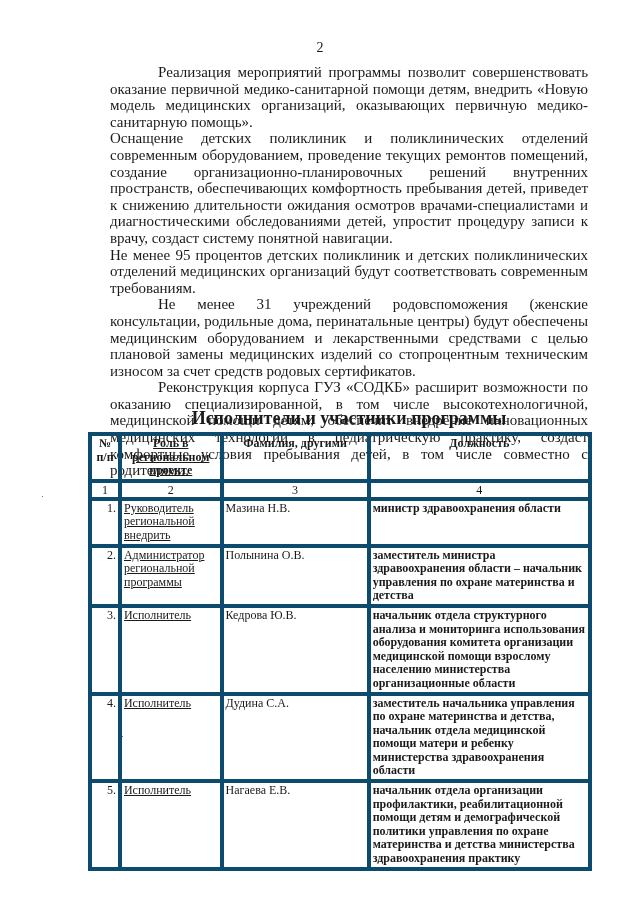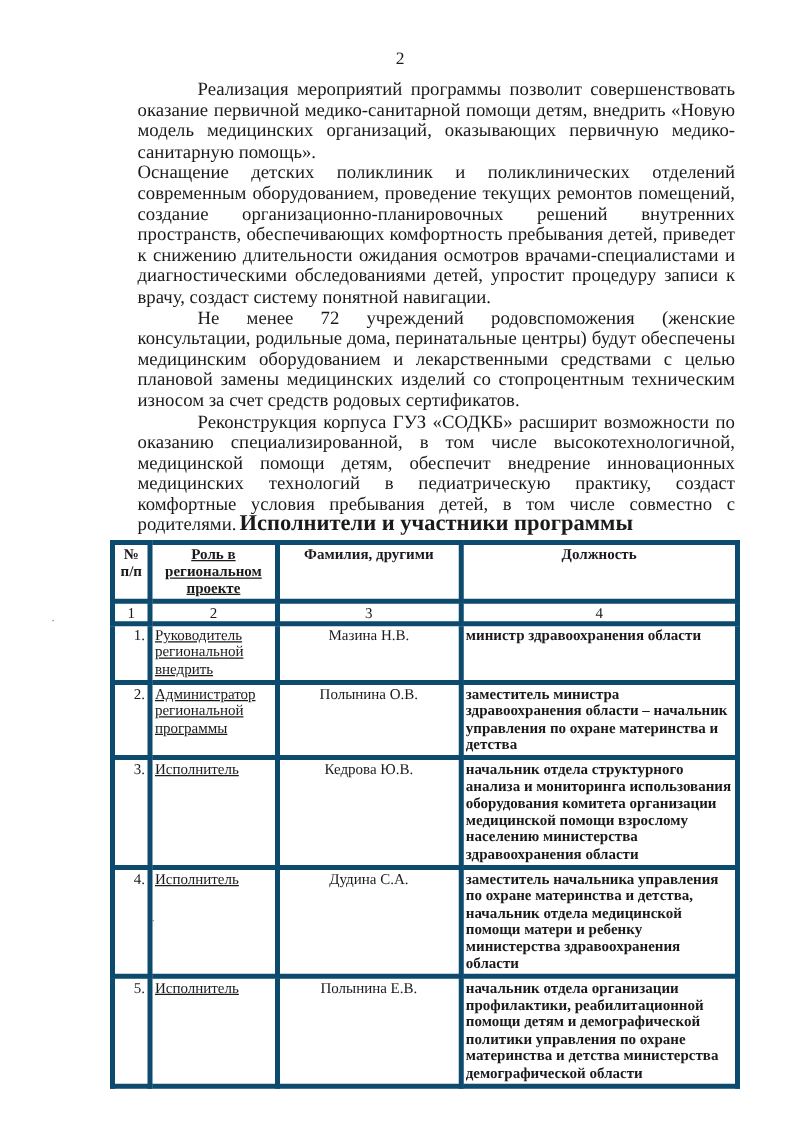--- a/index.html
+++ b/index.html
@@ -25,35 +25,36 @@
   table.exec {
     position: absolute; left: 88px; top: 432px; width: 504px;
     border-collapse: collapse; font-size: 12px; line-height: 13.6px;
   }
   table.exec td, table.exec th {
     border: 4px solid #0c4a6e; padding: 1px 2px; vertical-align: top; margin-left: 23px;
   }
   table.exec th { font-weight: bold; text-align: center; font-size: 12px; }
   .c-num { width: 23px; text-align: right; }
   .c-role { width: 95px; text-decoration: underline; }
-  .c-name { width: 148px; text-align: center; }
+  .c-name { width: 148px; text-align: left; }
   .c-pos { width: 225px; font-weight: bold; }
   .col-index td { text-align: center; padding: 0 2px; line-height: 12px; }
   .span-row td { text-align: center; font-size: 12.4px; }
   .speck { position: absolute; width: 1px; height: 1px; background: #777; }
 </style>
 </head>
 <body>
 
 <div class="page-number">2</div>
 
 <div class="body-text">
   <p class="indent">Реализация мероприятий программы позволит совершенствовать оказание первичной медико-санитарной помощи детям, внедрить «Новую модель медицинских организаций, оказывающих первичную медико-санитарную помощь».</p>
   <p>Оснащение детских поликлиник и поликлинических отделений современным оборудованием, проведение текущих ремонтов помещений, создание организационно-планировочных решений внутренних пространств, обеспечивающих комфортность пребывания детей, приведет к снижению длительности ожидания осмотров врачами-специалистами и диагностическими обследованиями детей, упростит процедуру записи к врачу, создаст систему понятной навигации.</p>
-  <p class="indent">Не менее 72 учреждений родовспоможения (женские консультации, родильные дома, перинатальные центры) будут обеспечены медицинским оборудованием и лекарственными средствами с целью плановой замены медицинских изделий со стопроцентным техническим износом за счет средств родовых сертификатов.</p>
+  <p>Не менее 95 процентов детских поликлиник и детских поликлинических отделений медицинских организаций будут соответствовать современным требованиям.</p>
+  <p class="indent">Не менее 31 учреждений родовспоможения (женские консультации, родильные дома, перинатальные центры) будут обеспечены медицинским оборудованием и лекарственными средствами с целью плановой замены медицинских изделий со стопроцентным техническим износом за счет средств родовых сертификатов.</p>
   <p class="indent">Реконструкция корпуса ГУЗ «СОДКБ» расширит возможности по оказанию специализированной, в том числе высокотехнологичной, медицинской помощи детям, обеспечит внедрение инновационных медицинских технологий в педиатрическую практику, создаст комфортные условия пребывания детей, в том числе совместно с родителями.</p>
 </div>
 
 <div class="section-title">Исполнители и участники программы</div>
 
 <table class="exec">
   <tbody>
       <tr>
     <th class="c-num" style="text-align:center">№ п/п</th>
     <th class="c-role">Роль в региональном проекте</th>
@@ -75,31 +76,31 @@
   <tr>
     <td class="c-num">2.</td>
     <td class="c-role">Администратор региональной программы</td>
     <td class="c-name">Полынина О.В.</td>
     <td class="c-pos">заместитель министра здравоохранения области – начальник управления по охране материнства и детства</td>
   </tr>
   <tr>
     <td class="c-num">3.</td>
     <td class="c-role">Исполнитель</td>
     <td class="c-name">Кедрова Ю.В.</td>
-    <td class="c-pos">начальник отдела структурного анализа и мониторинга использования оборудования комитета организации медицинской помощи взрослому населению министерства здравоохранения области</td>
+    <td class="c-pos">начальник отдела структурного анализа и мониторинга использования оборудования комитета организации медицинской помощи взрослому населению министерства организационные области</td>
   </tr>
   <tr>
     <td class="c-num">4.</td>
     <td class="c-role">Исполнитель</td>
     <td class="c-name">Дудина С.А.</td>
     <td class="c-pos">заместитель начальника управления по охране материнства и детства, начальник отдела медицинской помощи матери и ребенку министерства здравоохранения области</td>
   </tr>
   <tr>
     <td class="c-num">5.</td>
     <td class="c-role">Исполнитель</td>
-    <td class="c-name">Полынина Е.В.</td>
-    <td class="c-pos">начальник отдела организации профилактики, реабилитационной помощи детям и демографической политики управления по охране материнства и детства министерства демографической области</td>
+    <td class="c-name">Нагаева Е.В.</td>
+    <td class="c-pos">начальник отдела организации профилактики, реабилитационной помощи детям и демографической политики управления по охране материнства и детства министерства здравоохранения практику</td>
   </tr>
 </tbody>
   </table>
 
 <div class="speck" style="left:42px;top:496px"></div>
 <div class="speck" style="left:122px;top:736px"></div>
 
 </body></html>

